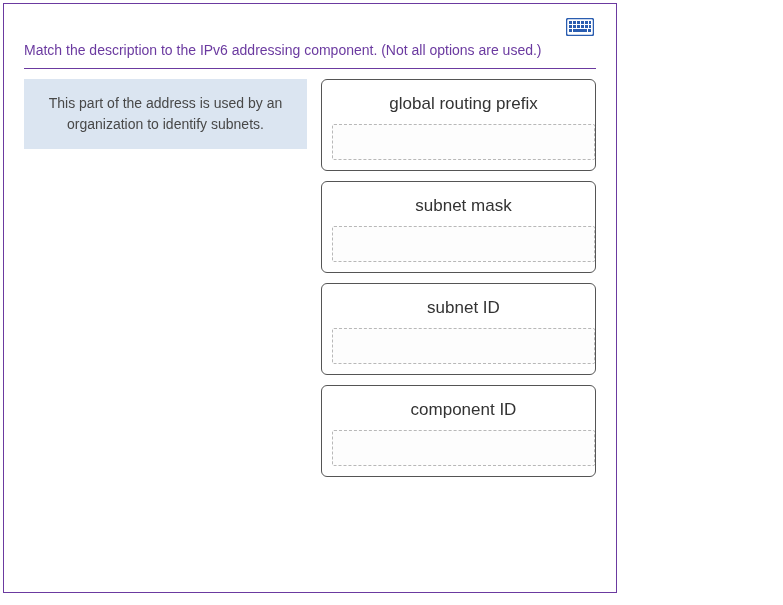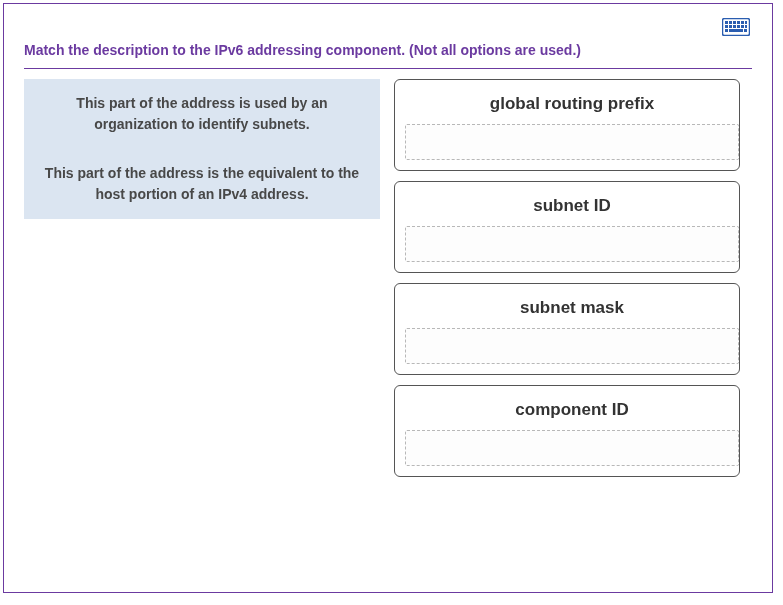--- a/index.html
+++ b/index.html
@@ -7,27 +7,26 @@
       margin: 0;
       padding: 0;
     }
     body {
       font-family: Arial, Helvetica, sans-serif;
       background: #fff;
       width: 783px;
       height: 605px;
     }
     .container {
-      width: 770px;
+      width: 614px;
       height: 590px;
       margin: 3px;
       border: 1px solid #6b3aa0;
       padding: 18px 20px;
       position: relative;
-      font-weight: bold;
     }
     .keyboard-icon {
       position: absolute;
       top: 14px;
       right: 22px;
       width: 28px;
       height: 18px;
       cursor: pointer;
     }
     .keyboard-icon svg {
@@ -48,21 +47,21 @@
     .content {
       display: flex;
       gap: 14px;
     }
     .left-col, .right-col {
       display: flex;
       flex-direction: column;
     }
     .left-col {
       width: 356px;
-      gap: 0;
+      gap: 12px;
     }
     .right-col {
       width: 346px;
       gap: 10px;
     }
     .description-item {
       background: #dbe5f1;
       color: #484848;
       font-size: 14px;
       text-align: center;
@@ -113,34 +112,33 @@
       <rect x="22" y="11" width="3" height="3" fill="#2a5db0"></rect>
     </svg>
   </div>
 
   <div class="prompt">Match the description to the IPv6 addressing component. (Not all options are used.)</div>
   <hr class="divider">
 
   <div class="content">
     <div class="left-col">
       <div class="description-item">This part of the address is used by an organization to identify subnets.</div>
-      <div class="description-item">This part of the address is the equivalent to the host portion of an IPv4 address.</div>
     </div>
 
     <div class="right-col">
       <div class="drop-target">
         <div class="drop-title">global routing prefix</div>
         <div class="drop-zone"></div>
       </div>
       <div class="drop-target">
-        <div class="drop-title">subnet ID</div>
+        <div class="drop-title">subnet mask</div>
         <div class="drop-zone"></div>
       </div>
       <div class="drop-target">
-        <div class="drop-title">subnet mask</div>
+        <div class="drop-title">subnet ID</div>
         <div class="drop-zone"></div>
       </div>
       <div class="drop-target">
         <div class="drop-title">component ID</div>
         <div class="drop-zone"></div>
       </div>
     </div>
   </div>
 </div>
 

